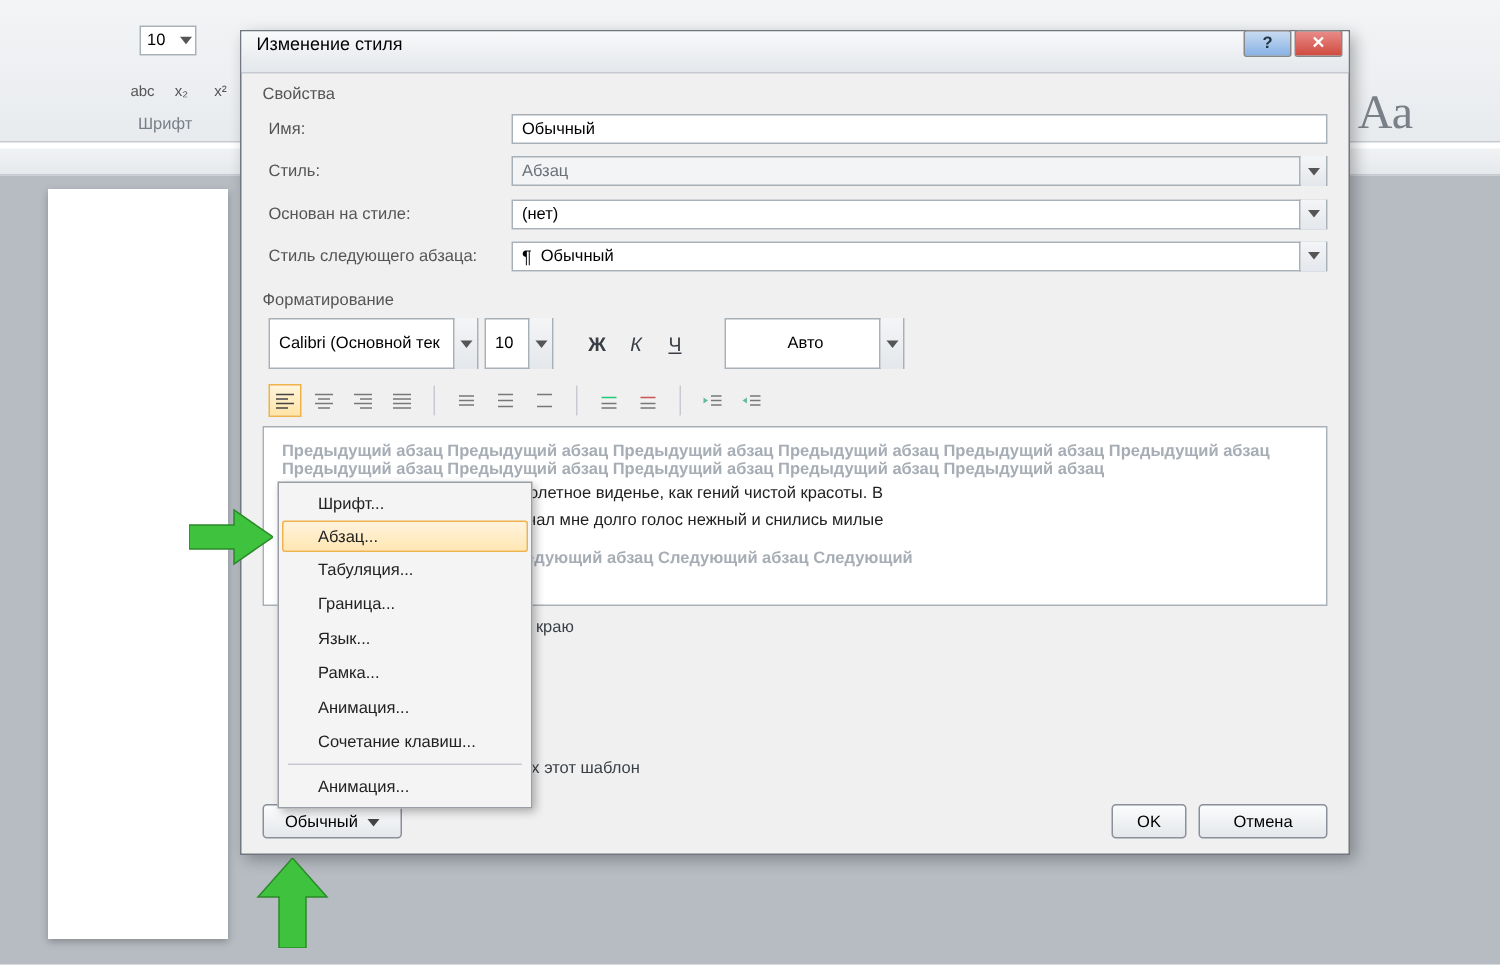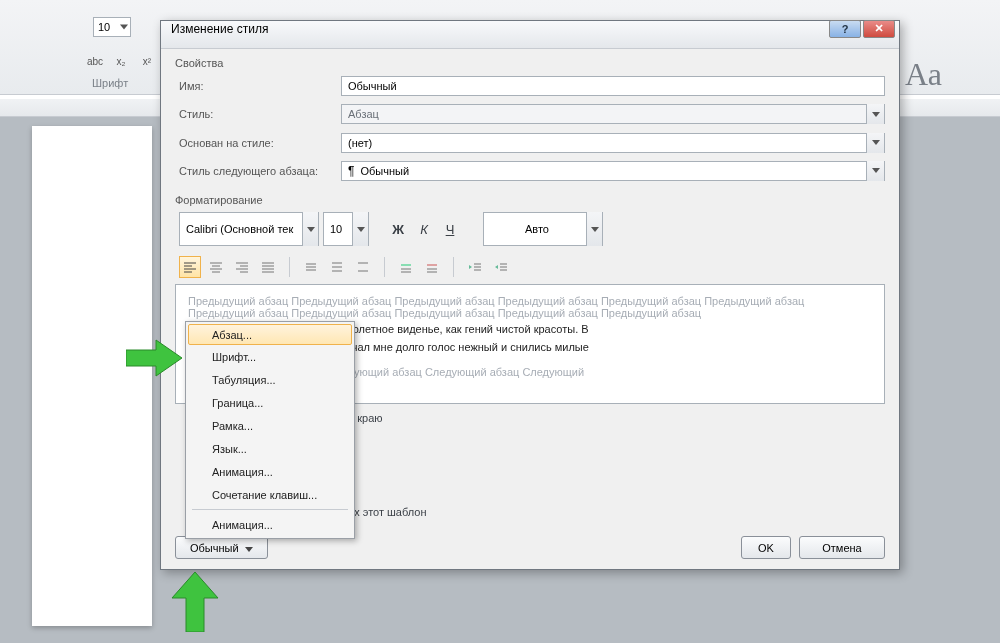--- a/index.html
+++ b/index.html
@@ -129,21 +129,21 @@
 .ic.naked { background: transparent; border-color: transparent; }
 .ic.active { border-color: #f0b24b; background: linear-gradient(#fff5dd, #ffe4a6); }
 .sep { width: 1px; height: 20px; background: #c7cbd1; margin: 0 6px; }
 
 
 .preview {
   border: 1px solid #a8b0b8; background: #fff; flex: 1; min-height: 120px;
   padding: 10px 12px; font-size: 11px; overflow: hidden;
   display: flex; flex-direction: column; gap: 3px;
 }
-.preview .ghost { color: #a7adb5; }
+.preview .ghost { color: #a7adb5; font-weight: bold; }
 .preview .main-text { color: #222; line-height: 1.35; }
 
 
 .desc { color: #3a3f46; font-size: 11px; padding: 2px 0 2px 10px; }
 
 
 .bottom {
   display: flex; align-items: center; padding: 6px 14px 10px 14px;
   gap: 8px;
 }
@@ -397,37 +397,37 @@
 
   <div class="bottom">
     <button class="btn menu">Обычный</button>
     <div class="spacer"></div>
     <button class="btn" style="width:50px;">OK</button>
     <button class="btn" style="width:86px;">Отмена</button>
   </div>
 </div>
 
 <div class="popup">
+  <div class="mi">
+      <span>Шрифт...</span>
+    </div>
   <div class="mi hover">
       <span>Абзац...</span>
     </div>
   <div class="mi">
-      <span>Шрифт...</span>
-    </div>
-  <div class="mi">
       <span>Табуляция...</span>
     </div>
   <div class="mi">
       <span>Граница...</span>
     </div>
   <div class="mi">
+      <span>Язык...</span>
+    </div>
+  <div class="mi">
       <span>Рамка...</span>
-    </div>
-  <div class="mi">
-      <span>Язык...</span>
     </div>
   <div class="mi">
       <span>Анимация...</span>
     </div>
   <div class="mi">
       <span>Сочетание клавиш...</span>
     </div>
   <div class="msep"></div>
   <div class="mi">
       <span>Анимация...</span>

